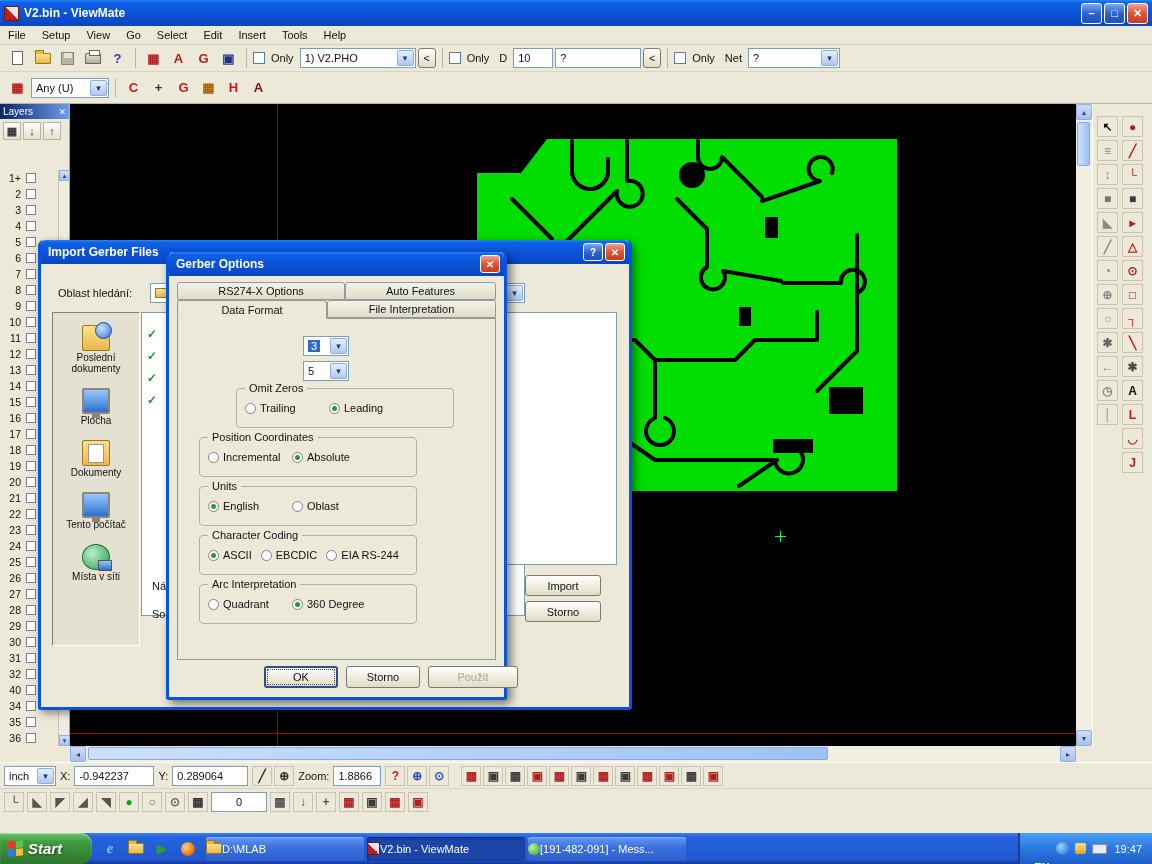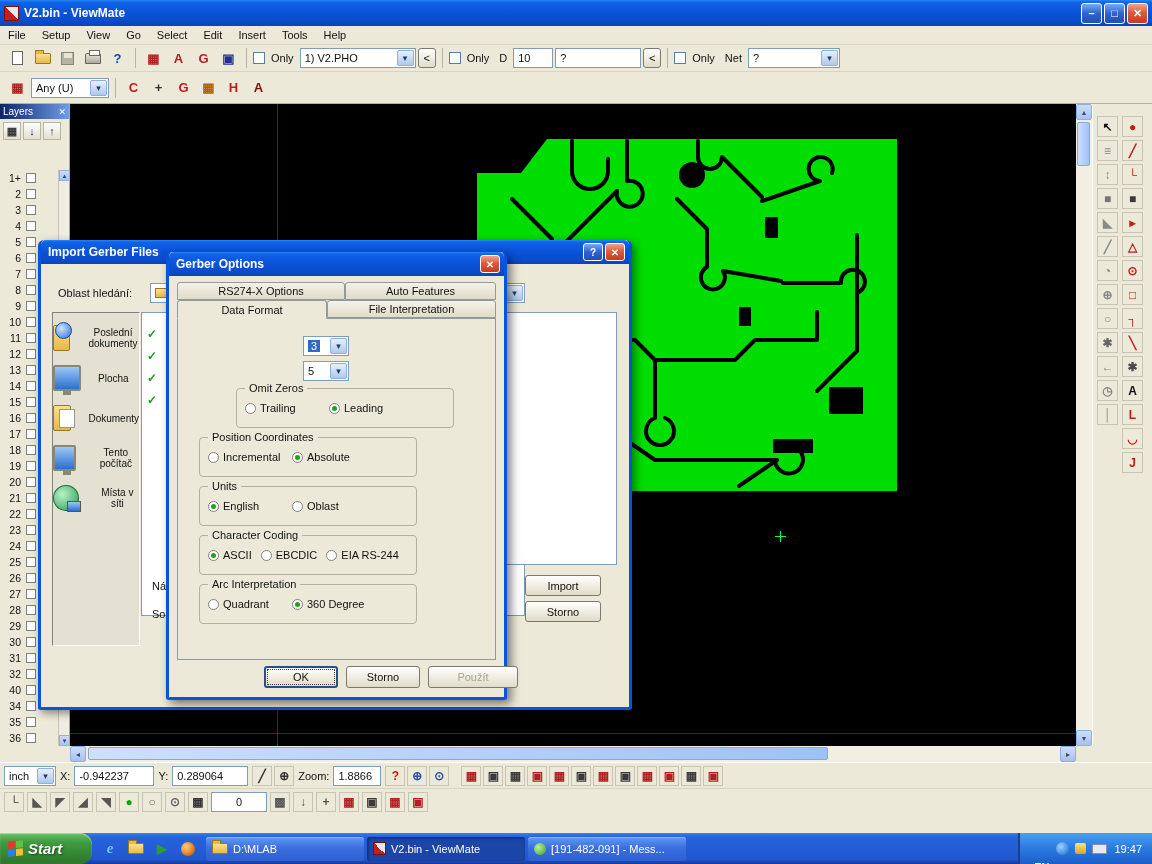--- a/index.html
+++ b/index.html
@@ -94,21 +94,21 @@
     background:linear-gradient(180deg,#3a81f3 0%,#2663dd 12%,#2157cf 85%,#16399a 100%);
     display:flex;align-items:center;}
   #start-btn{height:31px;width:92px;border-radius:0 12px 12px 0;display:flex;align-items:center;gap:5px;padding-left:8px;
     background:linear-gradient(180deg,#6bbf6b 0%,#3f9c3f 30%,#2f7a2f 90%);box-shadow:inset 0 1px 1px #a8e0a0;
     color:#fff;font-size:15px;font-weight:bold;font-style:italic;text-shadow:1px 1px 2px #1a4a1a;}
   #start-flag{width:15px;height:15px;display:grid;grid-template-columns:7px 7px;grid-template-rows:7px 7px;gap:1px;transform:skewY(-6deg);}
   #start-flag span{display:block;}
   #quick-launch{display:flex;align-items:center;gap:6px;padding:0 8px;}
   .qlbtn{width:20px;height:20px;display:flex;align-items:center;justify-content:center;}
   #task-buttons{display:flex;gap:3px;}
-  .taskbtn{width:158px;height:24px;border-radius:3px;display:flex;align-items:center;gap:5px;padding:0 6px;color:#fff;
+  .taskbtn{width:158px;height:24px;border-radius:3px;display:flex;align-items:center;padding:0 0;color:#fff;
     background:linear-gradient(180deg,#639af5,#3a6fe0 45%,#2e5fd0);box-shadow:inset 0 1px 0 #8ab4f8;overflow:hidden;white-space:nowrap;}
   .taskbtn.active{background:#1c45a8;box-shadow:inset 1px 1px 3px #0c2a70;}
   .tlabel{overflow:hidden;text-overflow:ellipsis;}
   #tray{margin-left:auto;height:31px;display:flex;align-items:center;gap:7px;padding:0 10px 0 14px;
     background:linear-gradient(180deg,#4c9ef5 0%,#2a79e0 50%,#1d5ec9 100%);border-left:2px solid #1a3f8f;color:#fff;}
   #tray .time{font-size:11px;}
   #tray .lang{font-weight:bold;margin-top:36px;}
 
   
   .dlg-title{height:24px;background:linear-gradient(180deg,#2585f5 0%,#0f62e8 10%,#0b54d8 45%,#0a4ccb 80%,#0845b8 100%);
@@ -118,21 +118,21 @@
   .xbtn.help{background:linear-gradient(180deg,#7aa8f0,#2e63cf 50%,#1f4fb8);}
   .xbtn.close{background:linear-gradient(180deg,#f2a28c,#e05a3a 45%,#c83c1e);}
 
   #import-dialog{position:absolute;left:38px;top:240px;width:594px;height:470px;background:#ece9d8;
     border:3px solid #0855dd;border-top:none;border-radius:6px 6px 3px 3px;box-shadow:3px 3px 8px rgba(0,0,0,.45);z-index:10;}
   #import-dialog .inner{position:relative;width:100%;height:100%;}
   #look-in-label{position:absolute;left:17px;top:47px;}
   #look-in-combo{position:absolute;left:109px;top:43px;width:375px;}
   #look-in-combo .fold{width:14px;height:10px;background:linear-gradient(#ffe08a,#e8b84a);border:1px solid #9a7a20;margin-right:4px;}
   #places{position:absolute;left:11px;top:72px;width:88px;height:334px;background:#e4e1d2;border:1px solid;border-color:#808080 #fff #fff #808080;display:flex;flex-direction:column;align-items:center;padding-top:12px;gap:14px;}
-  .place{display:flex;align-items:center;gap:17px;width:100%;}
+  .place{display:flex;flex-direction:column;align-items:center;gap:1px;width:100%;}
   .picon{width:28px;height:26px;}
   .plabel{font-size:10px;text-align:center;line-height:11px;}
   .ic-recent-documents-icon{background:linear-gradient(#ffe08a,#e8b84a);border:1px solid #9a7a20;border-radius:2px;position:relative;}
   .ic-recent-documents-icon::after{content:"";position:absolute;right:-3px;top:-4px;width:15px;height:15px;border-radius:50%;
     background:radial-gradient(circle at 35% 35%,#cfe4ff,#2a6fe0);border:1px solid #1a4aa0;}
   .ic-desktop-icon,.ic-my-computer-icon{background:linear-gradient(#9ac8f8,#2a6fd0);border:2px solid #9a96 8a;border:2px solid #8a8678;border-radius:2px;position:relative;}
   .ic-desktop-icon::after,.ic-my-computer-icon::after{content:"";position:absolute;left:8px;bottom:-6px;width:8px;height:4px;background:#8a8678;}
   .ic-documents-icon{background:linear-gradient(#ffe08a,#e8b84a);border:1px solid #9a7a20;border-radius:2px;position:relative;}
   .ic-documents-icon::after{content:"";position:absolute;left:5px;top:3px;width:14px;height:17px;background:#fff;border:1px solid #9a9686;}
   .ic-network-icon{border-radius:50%;background:radial-gradient(circle at 35% 35%,#b8f0c8,#2a9a50);border:1px solid #1a6a36;position:relative;}

